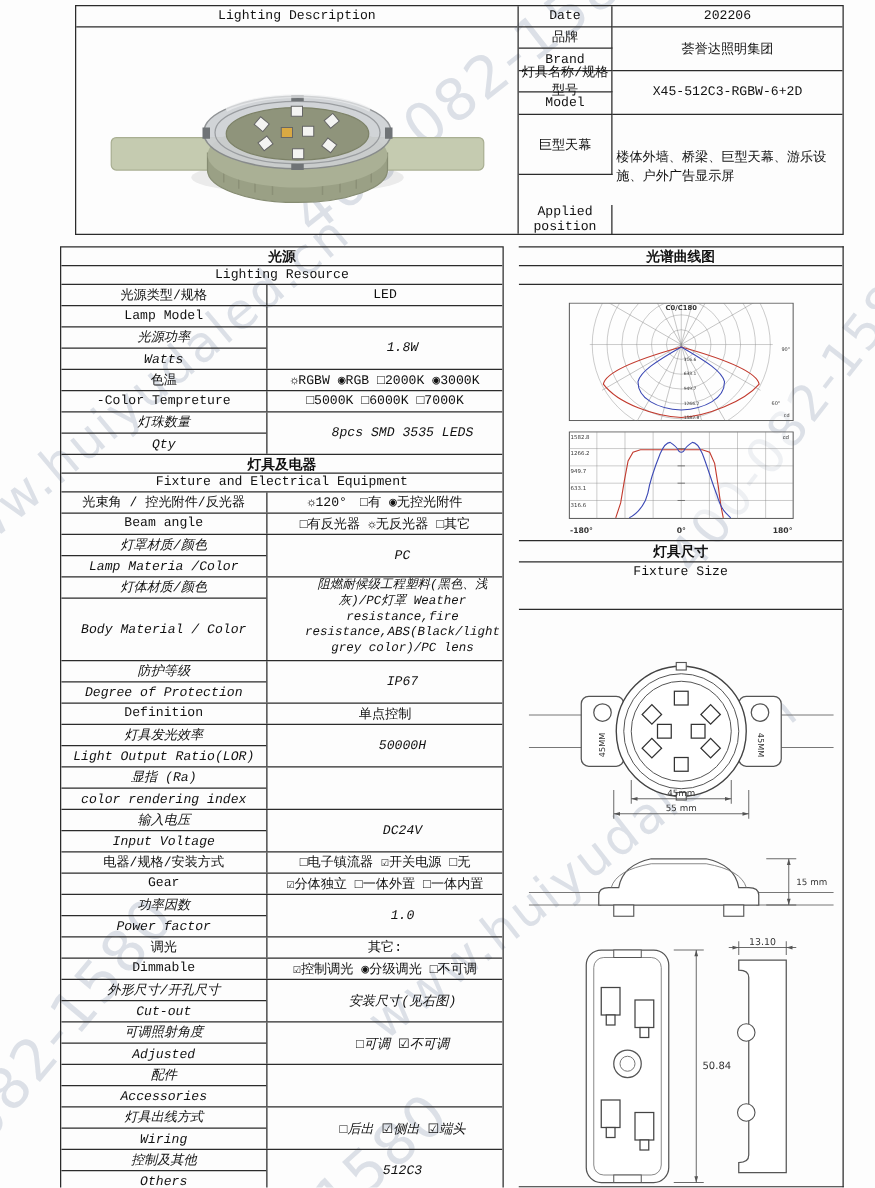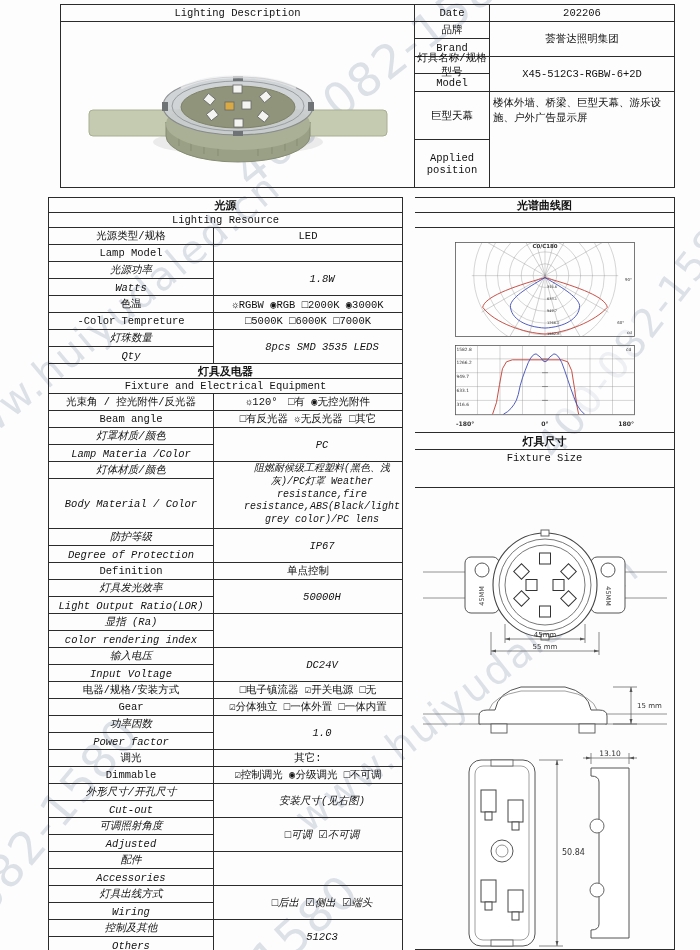--- a/index.html
+++ b/index.html
@@ -23,21 +23,21 @@
   
   .toptbl{ position:absolute; left:60px; top:4px; width:615px; height:184px;
            border:1px solid var(--line); display:flex; z-index:1; font-size:10.5px; }
   .tt-left{ width:354px; border-right:1px solid var(--line); display:flex; flex-direction:column; }
   .tt-title{ height:17px; border-bottom:1px solid var(--line); }
   .tt-img{ flex:1; position:relative; overflow:hidden; }
   .tt-right{ flex:1; display:grid; grid-template-columns:75px 1fr;
              grid-template-rows:17px 17px 18px 17px 18px 48px 1fr; }
   .tc{ border-bottom:1px solid var(--line); display:flex; align-items:center; justify-content:center; text-align:center; padding:0 2px; }
   .tl{ border-right:1px solid var(--line); }
-  .nob{ border-bottom:none; }
+  .nob{ border-bottom:none;margin-top:24px; }
   .sp2{ grid-column:2; }
   .appv{ align-items:flex-start; justify-content:flex-start; text-align:left; padding:4px 3px; line-height:1.45; }
   
   .mainL{ position:absolute; left:48px; top:197px; width:355px; height:903px;
           border:1px solid var(--line); display:flex; flex-direction:column; overflow:hidden;
           z-index:1; font-size:10.5px; }
   .sh{ height:15px; flex:0 0 15px; border-bottom:1px solid var(--line); font-weight:bold; font-size:11px; }
   .sh.en{ font-weight:normal; font-size:10.5px; }
   .sr{ height:17px; flex:0 0 17px; border-bottom:1px solid var(--line); display:flex; }
   .sr .l{ width:165px; border-right:1px solid var(--line); }

